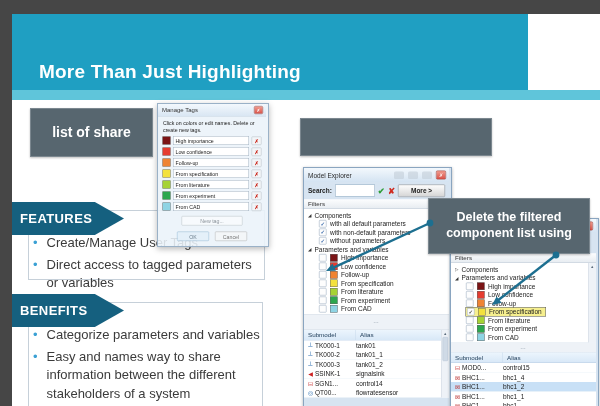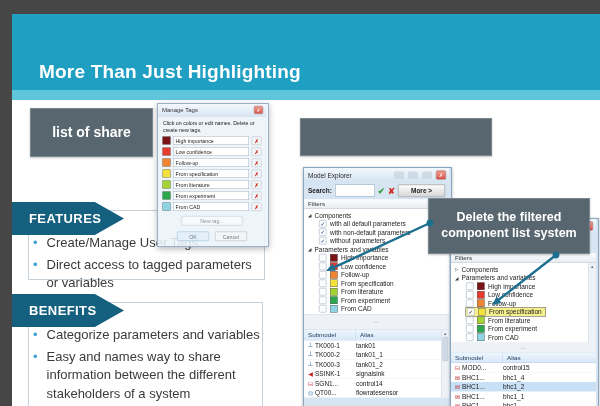--- a/index.html
+++ b/index.html
@@ -3,38 +3,38 @@
 <meta charset="utf-8">
 <style>
   html,body{margin:0;padding:0;}
   body{
     width:600px;height:406px;position:relative;overflow:hidden;
     background:#464646;
     font-family:"Liberation Sans", sans-serif;
   }
   
   .slide{position:absolute;left:12px;top:14px;width:588px;height:392px;background:#ffffff;}
-  .header{position:absolute;left:12px;top:14px;width:588px;height:76px;background:#1f9fc2;}
+  .header{position:absolute;left:12px;top:14px;width:516px;height:76px;background:#1f9fc2;}
   .header .title{position:absolute;left:27px;top:47px;font-size:19px;font-weight:bold;color:#ffffff;letter-spacing:.2px;}
   .header-strip{position:absolute;left:12px;top:90px;width:588px;height:10px;background:#5fc5da;}
 
   
   .callout{position:absolute;background:#57666f;border:1px solid #7b878f;color:#fff;font-weight:bold;
     display:flex;flex-direction:column;justify-content:center;text-align:center;line-height:1.25;
     z-index:40;box-shadow:0 1px 2px rgba(0,0,0,.25);}
   .co-customize{left:30px;top:108px;width:121px;height:47px;font-size:14px;}
   .co-filter{left:300px;top:118px;width:190px;height:36px;font-size:12.5px;}
   .co-refine{left:428px;top:198px;width:160px;height:54px;font-size:12.5px;}
 
   
   .sec-box{position:absolute;border:1px solid #c6d0d9;background:#fff;z-index:1;}
   .box-features{left:28px;top:210px;width:235px;height:68px;}
   .box-benefits{left:28px;top:302px;width:233px;height:120px;}
   .pennant{position:absolute;background:#15607f;color:#fff;font-weight:bold;font-size:13px;letter-spacing:.4px;
-    display:flex;align-items:center;padding-left:17px;box-sizing:border-box;
+    display:flex;align-items:center;padding-left:8px;box-sizing:border-box;
     clip-path:polygon(0 0,74% 0,100% 50%,74% 100%,0 100%);z-index:5;}
   .pn-features{left:12px;top:202px;width:112px;height:33px;}
   .pn-benefits{left:12px;top:294px;width:112px;height:33px;}
   .bullets{position:absolute;z-index:6;list-style:none;margin:0;padding:0;}
   .bullets li{display:flex;gap:9px;margin-bottom:4px;font-size:13px;color:#3b3b3b;line-height:1.4;}
   .bullets .dot{color:#3aa0d4;flex:0 0 auto;}
   .ul-features{left:33px;top:234px;width:224px;}
   .ul-benefits{left:33px;top:326px;width:232px;}
 
   
@@ -420,21 +420,21 @@
   </div>
 </div>
 
 <div class="callout co-customize">
   <span>list of share</span>
 </div>
 <div class="callout co-filter">
 </div>
 <div class="callout co-refine">
   <span>Delete the filtered</span>
-  <span>component list system</span>
+  <span>component list using</span>
 </div>
 
 <svg class="arrows" viewBox="0 0 600 406">
   <g stroke="#1d6f90" fill="#1d6f90">
     <circle cx="430" cy="223" r="3.4" stroke="none"></circle>
     <line x1="430" y1="223" x2="333" y2="267.8" stroke-width="2.4"></line>
     <polygon points="326,271 332.5,263.6 335.9,270.8" stroke="none"></polygon>
   </g>
   <g stroke="#1d6f90" fill="#1d6f90">
     <circle cx="556" cy="255" r="3.4" stroke="none"></circle>

